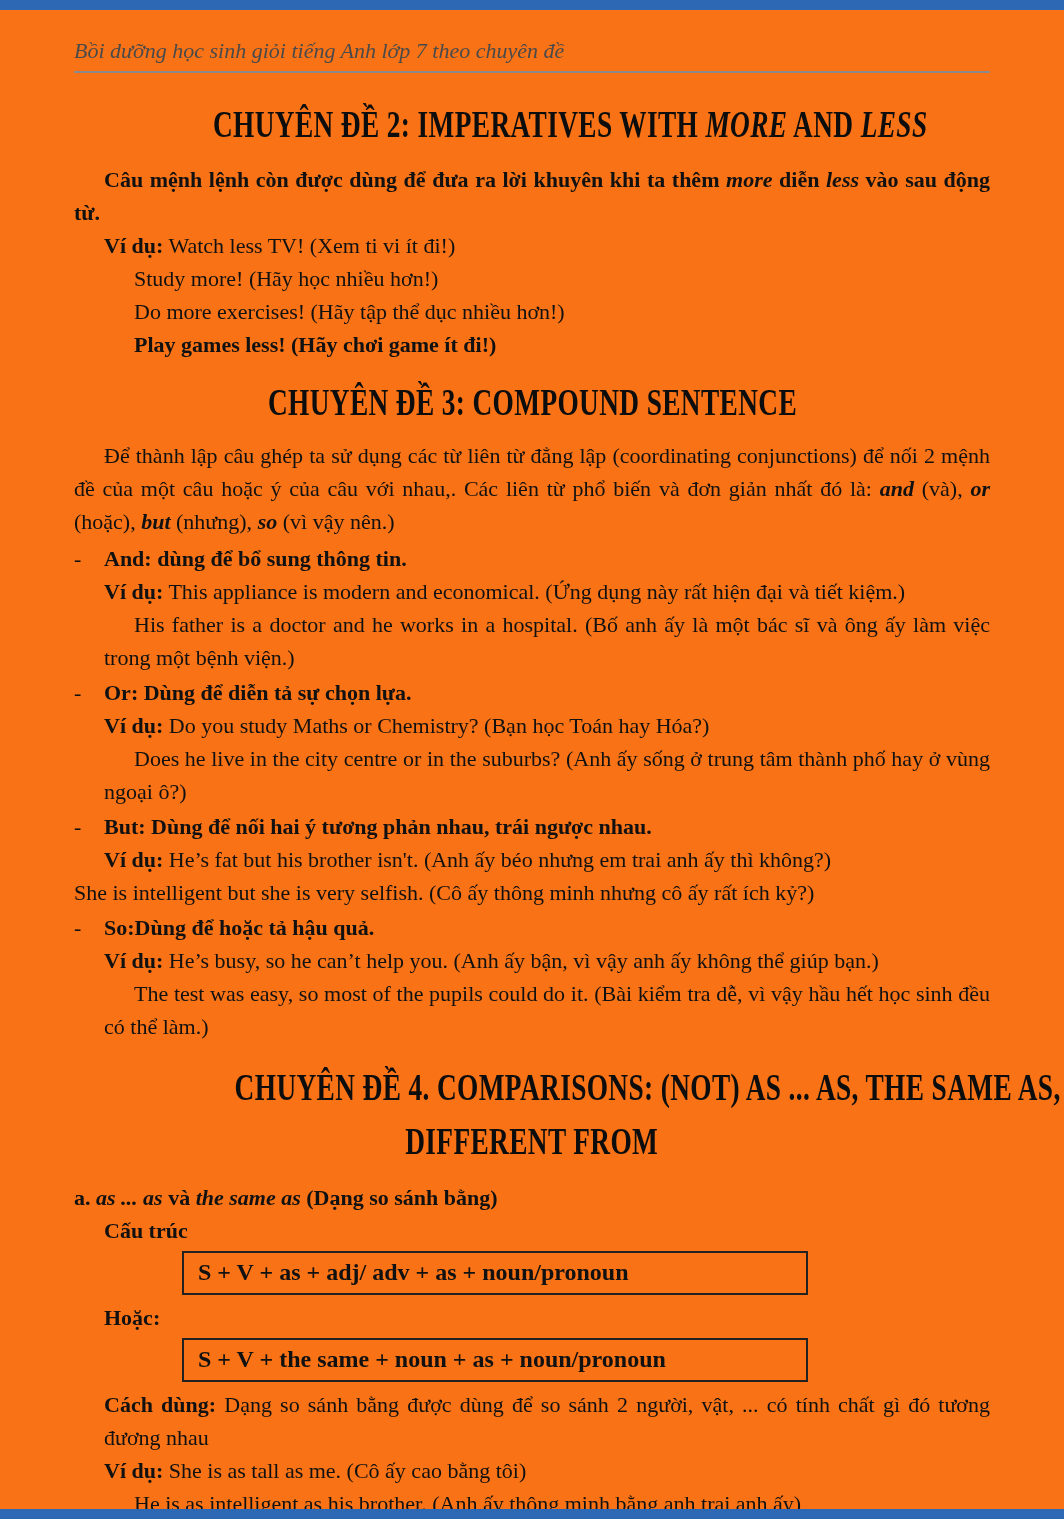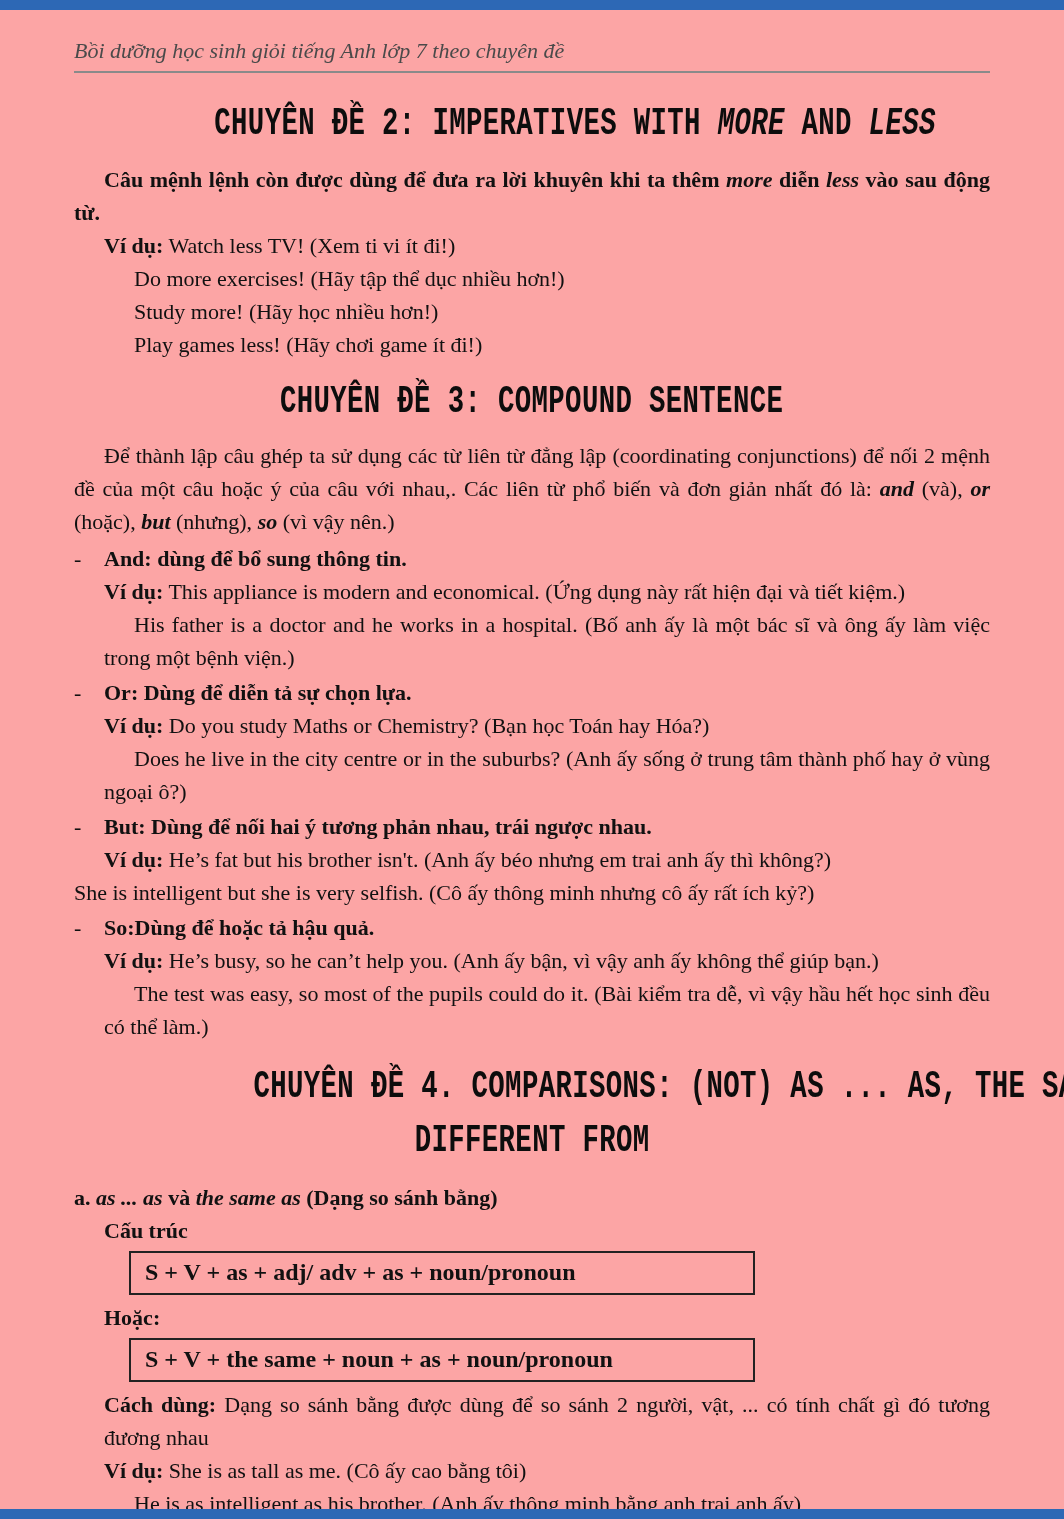--- a/index.html
+++ b/index.html
@@ -1,63 +1,63 @@
 <!DOCTYPE html>
 <html><head>
 <meta charset="utf-8">
 <style>
   html,body{margin:0;padding:0;background:#e8e8e8;}
-  .page{position:relative;width:1064px;height:1519px;background:#fca5a5;margin:0 auto;overflow:hidden;
+  .page{position:relative;width:1064px;height:1519px;background:#f97316;margin:0 auto;overflow:hidden;
         font-family:"Liberation Serif","DejaVu Serif",serif;color:#111;}
   .accent-bar{position:absolute;left:0;width:1064px;height:10px;}
   .accent-bar.top{top:0;}
   .accent-bar.bottom{bottom:0;}
   .content{padding:0 74px;}
   .running-head{margin-top:38px;padding-bottom:7px;border-bottom:2px solid #8a8a8a;
                 font-style:italic;font-size:22px;color:#4a4a4a;}
-  .display-title{text-align:center;font-family:Liberation Mono, monospace;
+  .display-title{text-align:center;font-family:Liberation Serif, serif;
                  font-weight:700;color:#0d0d0d;line-height:50px;margin:0;}
   .condense{display:inline-block;transform:scaleX(0.72);transform-origin:50% 50%;white-space:nowrap;
             font-size:38px;letter-spacing:0.5px;}
   .h2{margin-top:26px;}
   .h3{margin-top:16px;}
   .h4{margin-top:18px;line-height:52px;}
   p{margin:0;font-size:22px;line-height:33px;}
   .justify{text-align:justify;}
   .b{font-weight:700;}
   .bi{font-weight:700;font-style:italic;text-align:right;}
   .indent-first{text-indent:30px;}
   .ml30{margin-left:30px;}
   .hang{padding-left:30px;text-indent:30px;}
   .bullet-row{display:flex;font-size:22px;line-height:33px;margin-top:1px;}
   .dash{width:30px;flex:none;}
   .btext{flex:1;}
-  .formula-box{margin-left:55px;width:600px;border:2px solid #222;padding:3px 8px 5px 14px;
+  .formula-box{margin-left:108px;width:600px;border:2px solid #222;padding:3px 8px 5px 14px;
                font-weight:700;font-size:24px;line-height:32px;margin-top:4px;margin-bottom:6px;}
 </style>
 </head>
 <body>
 
 <div class="page">
   <div class="accent-bar top" style="background: rgb(45, 104, 181);"></div>
 
   <div class="content">
 
     <div class="running-head">
       <span>Bồi dưỡng học sinh giỏi tiếng Anh lớp 7 theo chuyên đề</span>
     </div>
 
     <h1 class="display-title h2"><span class="condense"><span>CHUYÊN ĐỀ 2: IMPERATIVES WITH </span><i>MORE</i><span> AND </span><i>LESS</i></span></h1>
 
     <p class="b justify indent-first" style="margin-top:12px;"><span>Câu mệnh lệnh còn được dùng để đưa ra lời khuyên khi ta thêm </span><span class="bi">more</span><span> diễn </span><span class="bi">less</span><span> vào sau động từ.</span></p>
 
     <p class="ml30"><span class="b">Ví dụ:</span><span> Watch less TV! (Xem ti vi ít đi!)</span></p>
+    <p style="margin-left:60px;"><span>Study more! (Hãy học nhiều hơn!)</span></p>
     <p style="margin-left:60px;"><span>Do more exercises! (Hãy tập thể dục nhiều hơn!)</span></p>
-    <p style="margin-left:60px;"><span>Study more! (Hãy học nhiều hơn!)</span></p>
-    <p style="margin-left:60px;"><span>Play games less! (Hãy chơi game ít đi!)</span></p>
+    <p style="margin-left:60px;font-weight:bold;"><span>Play games less! (Hãy chơi game ít đi!)</span></p>
 
     <h1 class="display-title h3"><span class="condense">CHUYÊN ĐỀ 3: COMPOUND SENTENCE</span></h1>
 
     <p class="justify indent-first" style="margin-top:10px;"><span>Để thành lập câu ghép ta sử dụng các từ liên từ đẳng lập (coordinating conjunctions) để nối 2 mệnh đề của một câu hoặc ý của câu với nhau,. Các liên từ phổ biến và đơn giản nhất đó là: </span><span class="bi">and</span><span> (và), </span><span class="bi">or</span><span> (hoặc), </span><span class="bi">but</span><span> (nhưng), </span><span class="bi">so</span><span> (vì vậy nên.)</span></p>
 
     <div class="bullet-row" style="margin-top:4px;">
       <span class="dash">-</span>
       <span class="btext b">And: dùng để bổ sung thông tin.</span>
     </div>
     <p class="ml30"><span class="b">Ví dụ:</span><span> This appliance is modern and economical. (Ứng dụng này rất hiện đại và tiết kiệm.)</span></p>

